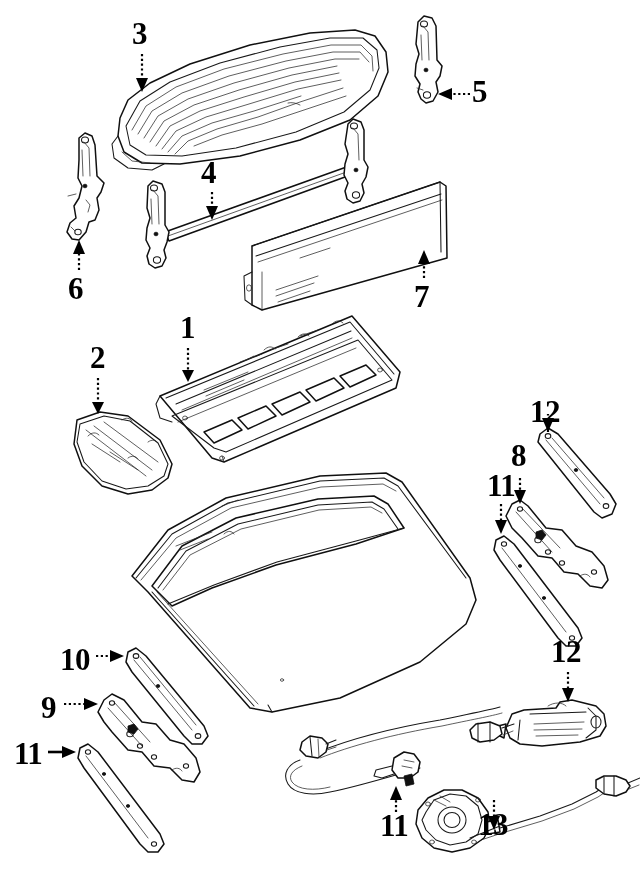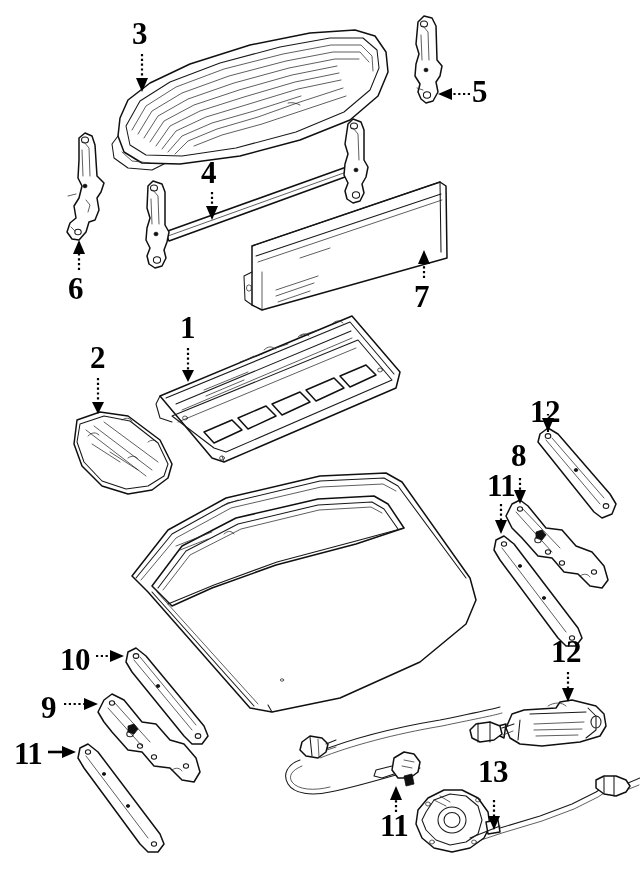--- a/index.html
+++ b/index.html
@@ -416,16 +416,16 @@
   <div class="callout-text" style="left:472px; top:76px;">5</div>
   <div class="callout-text" style="left:68px; top:273px;">6</div>
   <div class="callout-text" style="left:414px; top:281px;">7</div>
   <div class="callout-text" style="left:511px; top:440px;">8</div>
   <div class="callout-text" style="left:41px; top:692px;">9</div>
   <div class="callout-text" style="left:60px; top:644px;">10</div>
   <div class="callout-text" style="left:14px; top:738px;">11</div>
   <div class="callout-text" style="left:487px; top:470px;">11</div>
   <div class="callout-text" style="left:530px; top:396px;">12</div>
   <div class="callout-text" style="left:551px; top:636px;">12</div>
-  <div class="callout-text" style="left:478px; top:756px;">13</div>
+  <div class="callout-text" style="left:478px; top:809px;">13</div>
   <div class="callout-text" style="left:380px; top:810px;">11</div>
 
 </div>
 
 </body></html>

